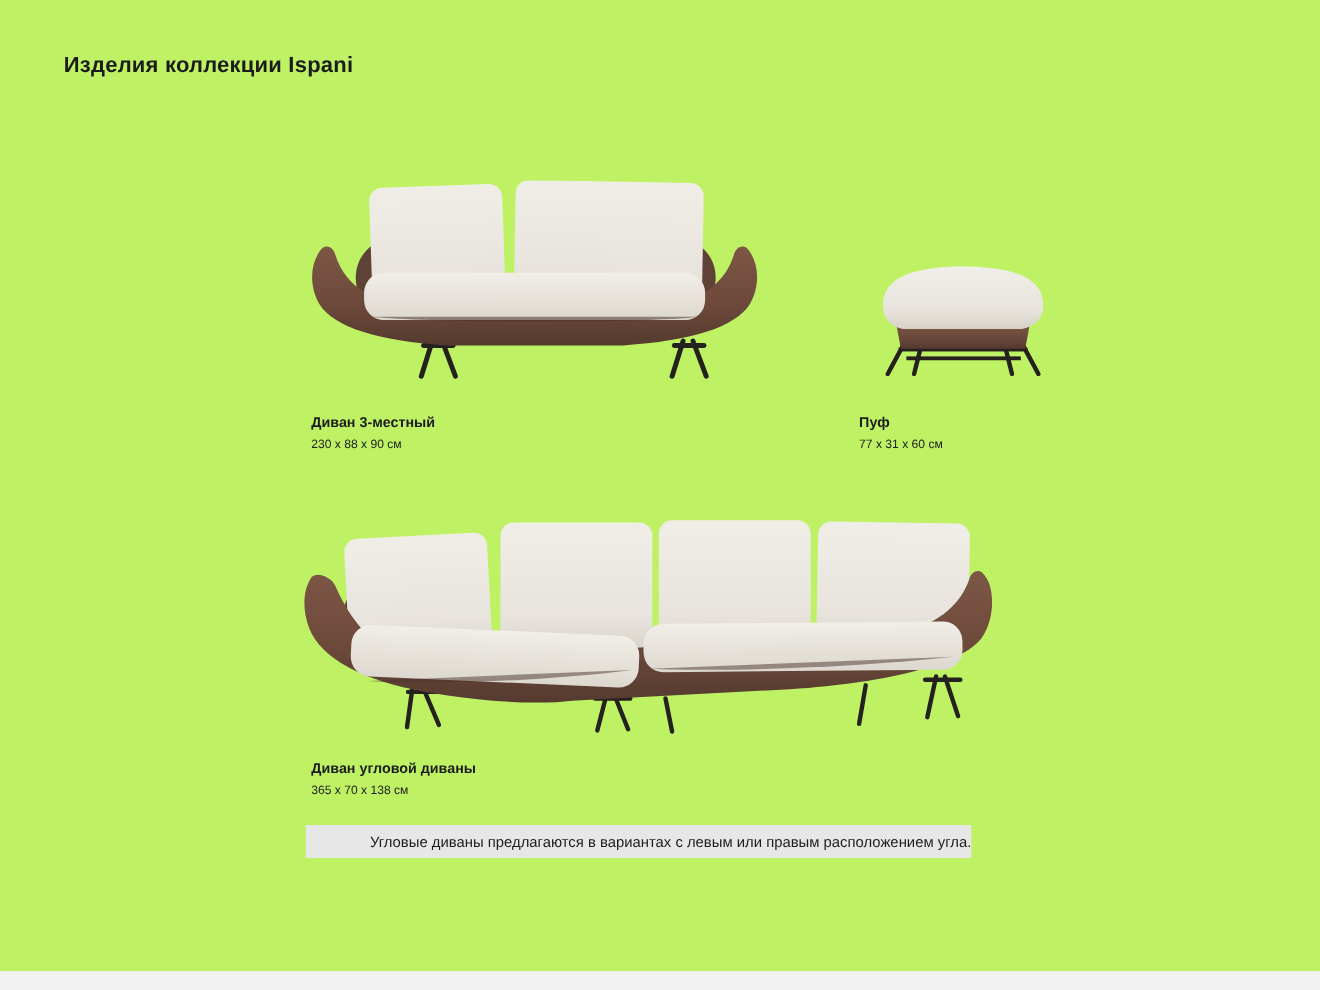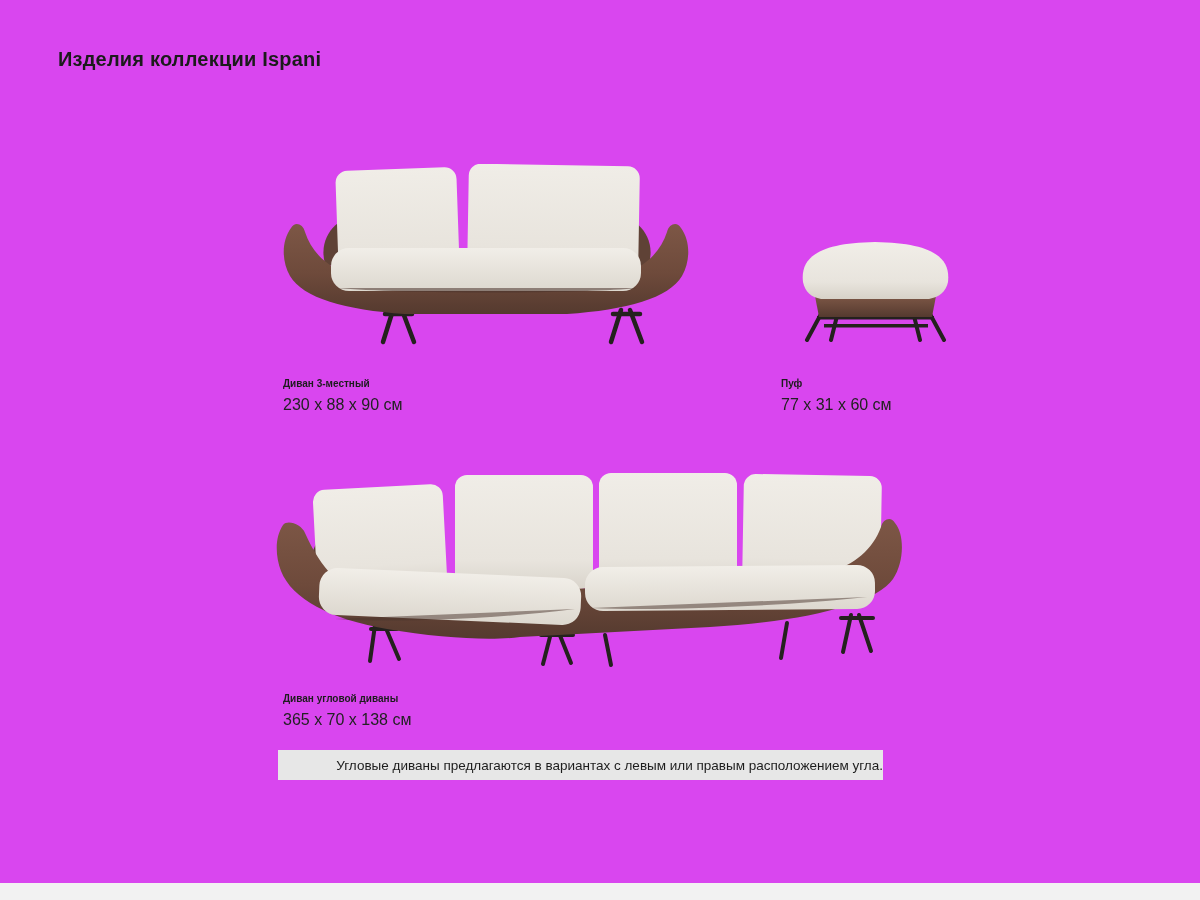--- a/index.html
+++ b/index.html
@@ -1,29 +1,29 @@
 <!DOCTYPE html>
 <html><head>
 <meta charset="utf-8">
 <style>
   html,body{margin:0;padding:0;background:#f2f2f2;}
   .canvas{
-    position:relative;width:1200px;height:883px;background:#d946ef;
+    position:relative;width:1200px;height:883px;background:#bef264;
     font-family:"Liberation Sans", sans-serif;color:#1c1c1c;overflow:hidden;
     margin:0 auto;
     text-decoration:underline;
   }
   .page-title{
     position:absolute;left:58px;top:48px;font-size:20px;font-weight:700;
     letter-spacing:.2px;color:#1b1b1b;
   }
   .product-image{position:absolute;}
   .product-label{position:absolute;line-height:21px;}
-  .product-label .name{font-size:10px;font-weight:700;color:#1c1c1c;}
-  .product-label .dims{font-size:16px;font-weight:400;color:#222;}
+  .product-label .name{font-size:13px;font-weight:700;color:#1c1c1c;}
+  .product-label .dims{font-size:11px;font-weight:400;color:#222;}
   .note-bar{
     position:absolute;left:278px;top:750px;width:605px;height:30px;
     background:#e7e7e7;display:flex;align-items:center;justify-content:flex-end;
   }
   .note-bar .note-text{font-size:13.5px;font-weight:500;color:#1d1d1d;white-space:nowrap;}
   svg{display:block;}
 </style>
 </head>
 <body>
 

